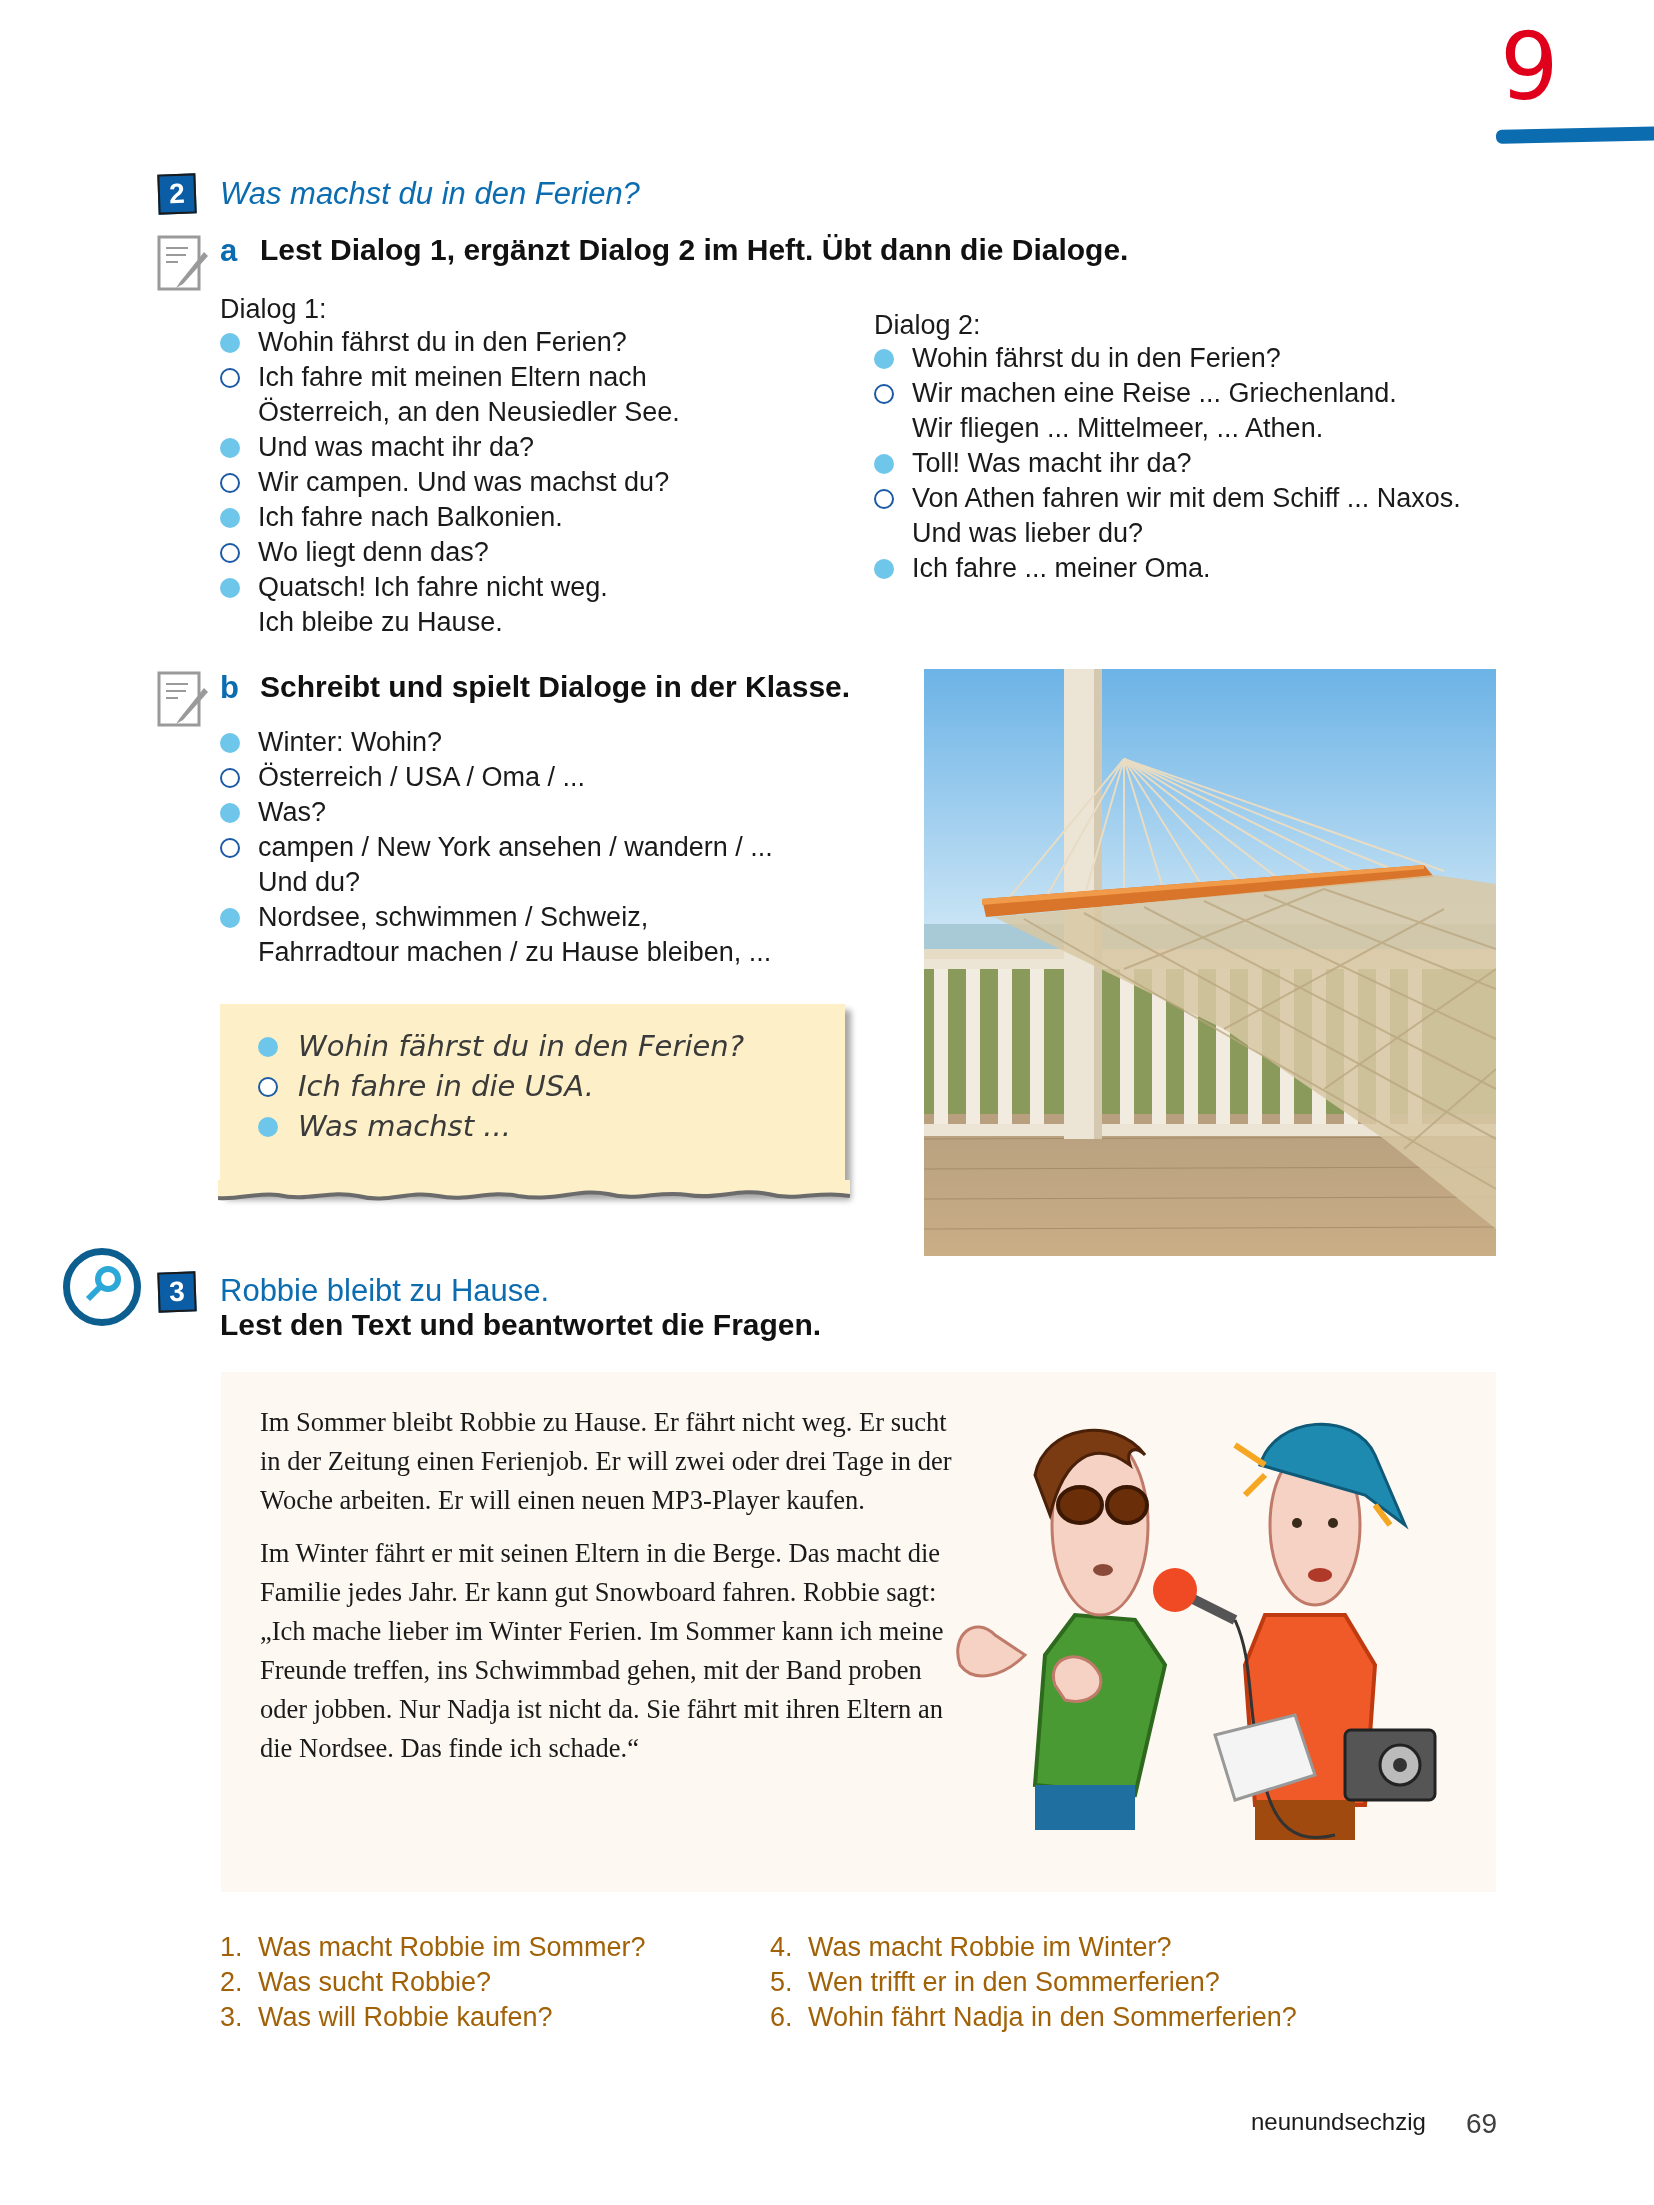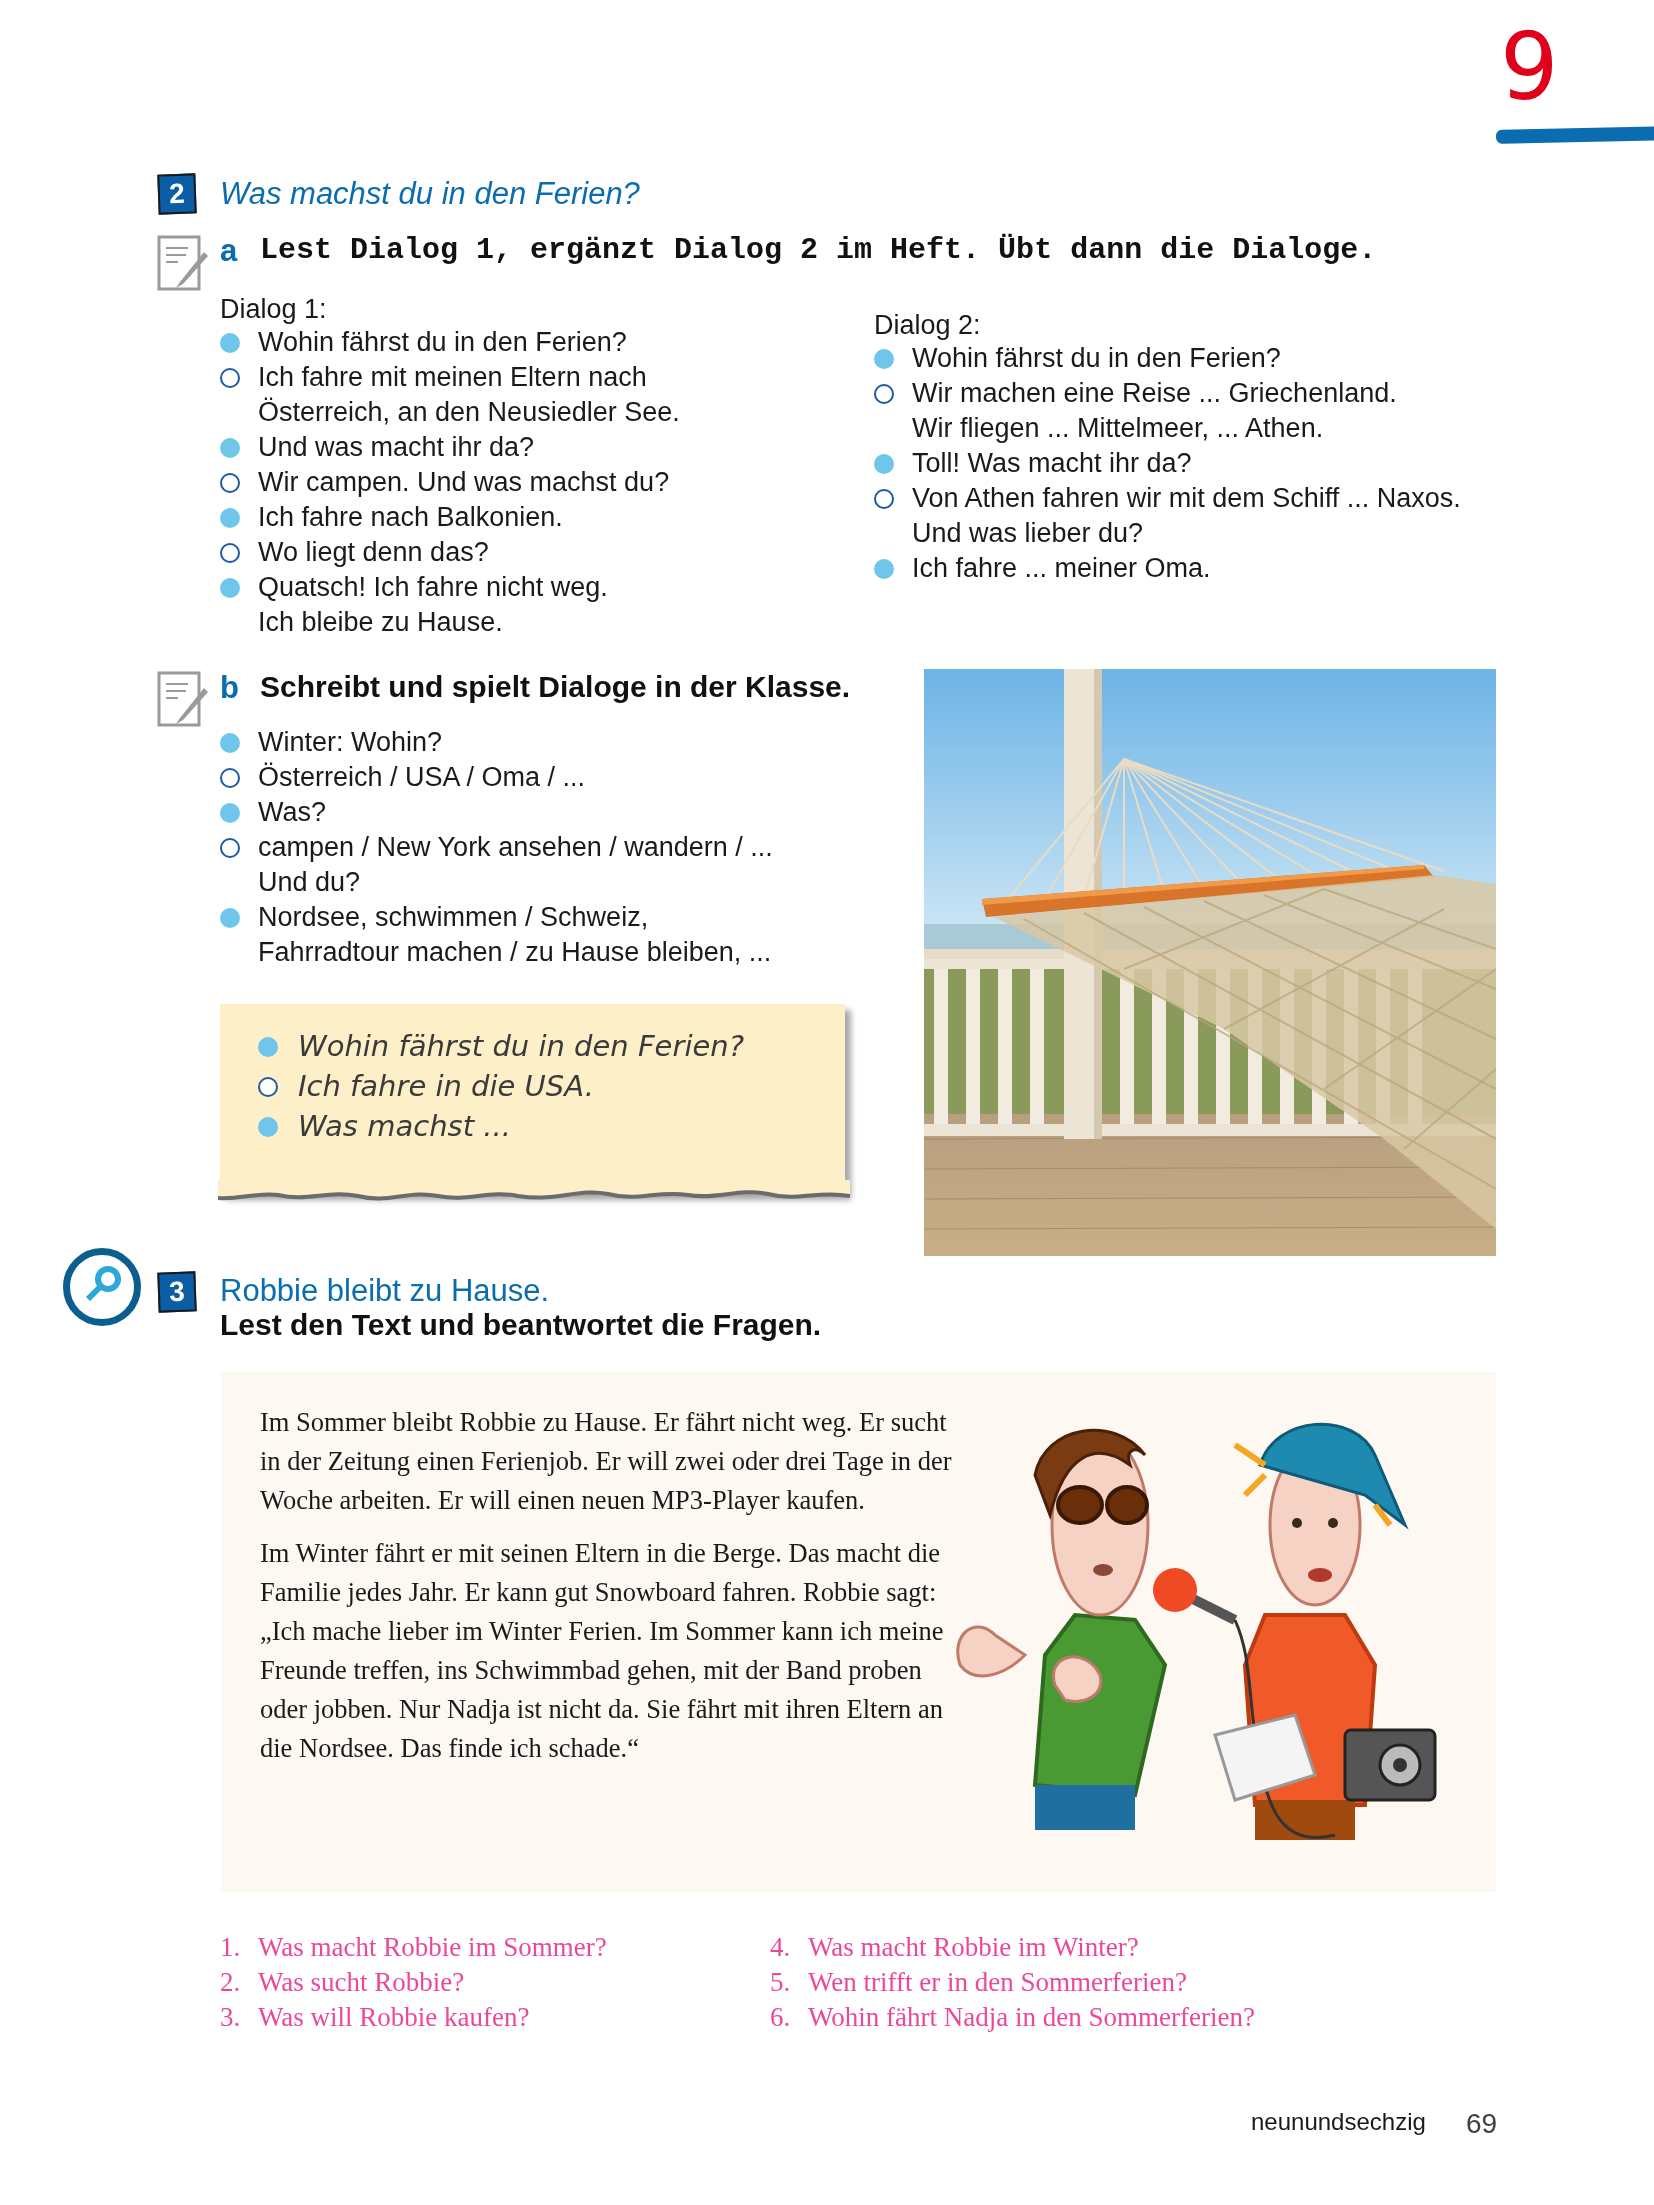--- a/index.html
+++ b/index.html
@@ -40,21 +40,21 @@
 
   
   .search-circle { left: 63px; top: 1248px; width: 78px; height: 78px; border-radius: 50%; border: 7px solid #0b5e8e; box-sizing: border-box; background: #fff; }
 
   
   .reading-box { left: 221px; top: 1372px; width: 1275px; height: 520px; background: #fdf8f2; }
   .reading-text { left: 260px; top: 1403px; width: 700px; font-family: "Liberation Serif", "DejaVu Serif", serif; font-size: 26.5px; line-height: 39px; color: #1a1a1a; }
   .reading-text p { margin: 0 0 14px 0; }
 
   ol.questions { list-style: none; margin: 0; padding: 0; }
-  ol.questions li { font-size: 27px; line-height: 35px; color: #ec4899; font-family: Liberation Serif, serif; }
+  ol.questions li { font-size: 27px; line-height: 35px; color: #a16207; }
   ol.questions li .qnum { display: inline-block; width: 38px; }
 
   .footer-word { left: 1251px; top: 2108px; font-size: 24px; color: #1a1a1a; }
   .footer-page { left: 1466px; top: 2108px; font-size: 28px; color: #404040; }
 </style>
 </head>
 <body>
 
 <div class="abs chapter-num">9</div>
 <div class="abs chapter-bar"></div>
@@ -63,21 +63,21 @@
 <div class="abs ex-title" style="left:220px;top:175px;font-style:italic;">Was machst du in den Ferien?</div>
 
 <svg class="abs write-icon" style="left:156px;top:234px;" viewBox="0 0 56 60">
   <rect x="3" y="3" width="40" height="52" fill="#fff" stroke="#9a9a9a" stroke-width="3"></rect>
   <line x1="10" y1="14" x2="32" y2="14" stroke="#9a9a9a" stroke-width="2"></line>
   <line x1="10" y1="21" x2="30" y2="21" stroke="#9a9a9a" stroke-width="2"></line>
   <line x1="10" y1="28" x2="22" y2="28" stroke="#9a9a9a" stroke-width="2"></line>
   <path d="M48 18 L24 48 L20 54 L27 50 L52 22 Z" fill="#9a9a9a"></path>
 </svg>
 <div class="abs task-letter" style="left:220px;top:233px;">a</div>
-<div class="abs task-text" style="left:260px;top:233px;font-family:Liberation Mono, monospace;">Lest Dialog 1, ergänzt Dialog 2 im Heft. Übt dann die Dialoge.</div>
+<div class="abs task-text" style="left:260px;top:233px;">Lest Dialog 1, ergänzt Dialog 2 im Heft. Übt dann die Dialoge.</div>
 
 <div class="abs" style="left:220px;top:294px;width:500px;">
   <div class="dlg-head">Dialog 1:</div>
   <ul class="dlg" id="dialog1-list">
       <li><span class="bullet filled"></span><span>Wohin fährst du in den Ferien?</span></li>
       <li><span class="bullet open"></span><span>Ich fahre mit meinen Eltern nach</span><br><span>Österreich, an den Neusiedler See.</span></li>
       <li><span class="bullet filled"></span><span>Und was macht ihr da?</span></li>
       <li><span class="bullet open"></span><span>Wir campen. Und was machst du?</span></li>
       <li><span class="bullet filled"></span><span>Ich fahre nach Balkonien.</span></li>
       <li><span class="bullet open"></span><span>Wo liegt denn das?</span></li>

